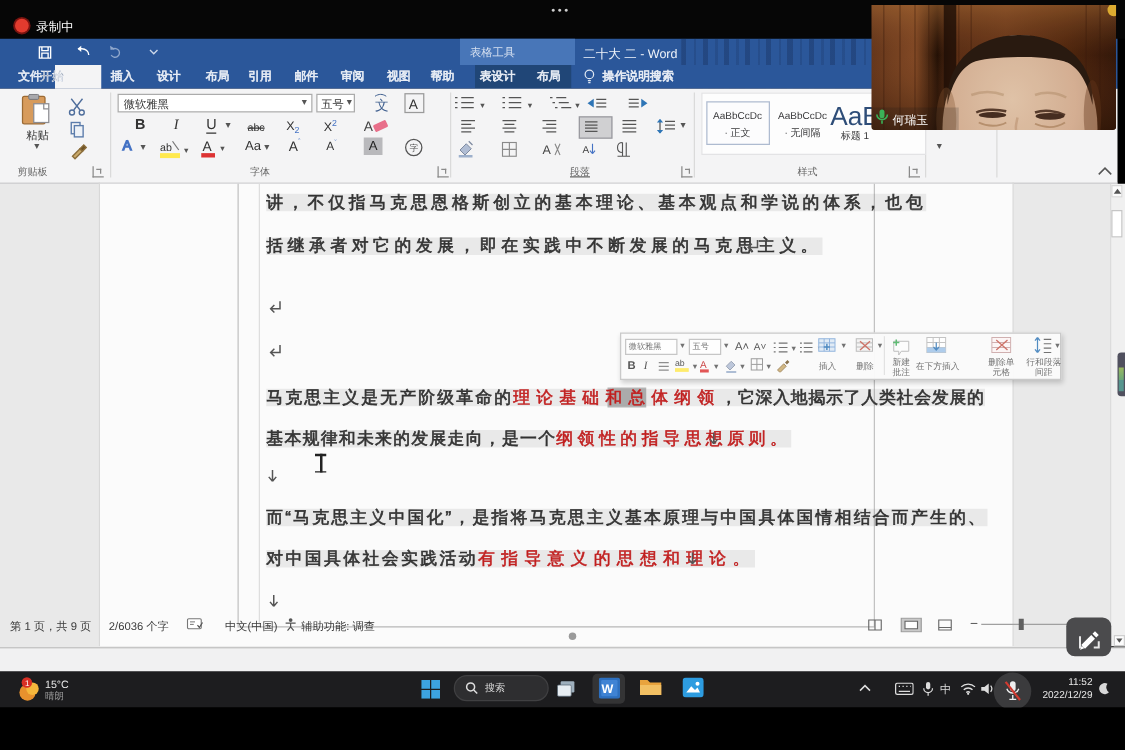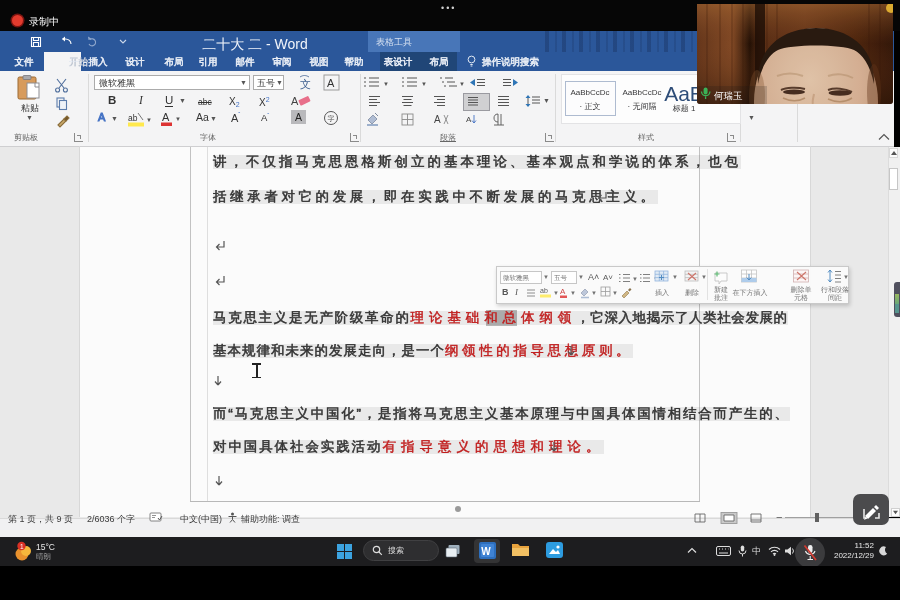--- a/index.html
+++ b/index.html
@@ -29,27 +29,27 @@
 <path d="M1.5 2.5h9v9h-9z M3.5 2.5v3h5v-3 M3.5 11.5v-4h5v4"></path>
 <path d="M41 9c0-3-2.5-5-5.5-5h-3" stroke="#fff"></path>
         <path d="M35 1.5 32 4 35 6.5" fill="#fff" stroke="none"></path>
 <g stroke="#8fa7cc">
           <path d="M60 4.5a3.5 3.5 0 1 1-1 4.5"></path>
           <path d="M58 1.5 58.5 5 62 4" fill="#8fa7cc" stroke="none"></path>
         </g>
 <path d="M90 5l3 3 3-3" stroke="#cdd8ea"></path>
 </g>
     </svg>
-<div class="abs w" style="left:0;top:36px;width:510px;text-align:center;font-size:14px;color:#f0f4fa;">二十大  二  -  Word</div>
+<div class="abs w" style="left:0;top:36px;width:510px;text-align:right;font-size:10px;color:#f0f4fa;padding-left:32px;">二十大  二  -  Word</div>
 
 <div class="abs" style="left:0;top:52px;width:894px;height:19px;background:#2b579a;"></div>
 <div class="abs" style="left:380px;top:52px;width:77px;height:19px;background:#204677;"></div>
 <div class="tab" style="left:10px;width:28px;text-align:center;">文件</div>
 <div class="abs" style="left:44px;top:52px;width:37px;height:19px;background:#f4f4f5;"></div>
-<div class="tab" style="left:60px;width:37px;color:#2b3a55;text-align:center;">开始</div>
+<div class="tab" style="left:32px;width:37px;color:#2b3a55;text-align:left;">开始</div>
 <div class="tab" style="left:84px;width:28px;text-align:center;">插入</div>
 <div class="tab" style="left:121px;width:28px;text-align:center;">设计</div>
 <div class="tab" style="left:160px;width:28px;text-align:center;">布局</div>
 <div class="tab" style="left:194px;width:28px;text-align:center;">引用</div>
 <div class="tab" style="left:231px;width:28px;text-align:center;">邮件</div>
 <div class="tab" style="left:268px;width:28px;text-align:center;">审阅</div>
 <div class="tab" style="left:305px;width:28px;text-align:center;">视图</div>
 <div class="tab" style="left:340px;width:28px;text-align:center;">帮助</div>
 <div class="tab" style="left:377px;width:42px;text-align:center;">表设计</div>
 <div class="tab" style="left:425px;width:28px;text-align:center;">布局</div>
@@ -192,21 +192,21 @@
             <rect x="36" y="2" width="11" height="11"></rect>
             <path d="M36 7.5h11 M41.5 2v11"></path>
           </g>
 <text x="68" y="11" font-size="10" fill="#444">A</text>
           <path d="M78 3l4 9 M82 3l-4 9" stroke="#888" stroke-width=".9"></path>
 <text x="100" y="10" font-size="8" fill="#444">A</text>
           <path d="M108 3v8 M108 11l-2-2.5 M108 11l2-2.5" stroke="#4472c4" stroke-width=".9" fill="none"></path>
 <path d="M132 2c-3 0-4 2-4 4s1 4 4 4 M132 2v11 M135 2v11 M128 13h10" stroke="#555" stroke-width=".9" fill="none"></path>
 </g>
       </svg>
-<div class="glabel" style="left:440px;top:132px;text-decoration:underline;">段落</div>
+<div class="glabel" style="left:456px;top:132px;text-decoration:underline;">段落</div>
 <div class="dlg" style="left:545px;top:133px;"></div>
 
 <div class="abs" style="left:561px;top:74px;width:178px;height:48px;background:#fdfdfd;border:1px solid #e3e3e5;"></div>
 <div class="abs" style="left:565px;top:81px;width:49px;height:33px;background:#fcfcfd;border:1px solid #aebbd0;"></div>
 <div class="abs" style="left:567px;top:88px;width:46px;text-align:center;font-size:8px;color:#38383a;">AaBbCcDc</div>
 <div class="abs" style="left:567px;top:101px;width:46px;text-align:center;font-size:8px;color:#38383a;">· 正文</div>
 <div class="abs" style="left:619px;top:88px;width:46px;text-align:center;font-size:8px;color:#38383a;">AaBbCcDc</div>
 <div class="abs" style="left:619px;top:101px;width:46px;text-align:center;font-size:8px;color:#38383a;">· 无间隔</div>
 <div class="abs" style="left:664px;top:82px;width:40px;text-align:center;font-size:21px;color:#2e4d78;">AaB</div>
 <div class="abs" style="left:664px;top:103px;width:40px;text-align:center;font-size:8px;color:#38383a;">标题 1</div>
@@ -387,21 +387,21 @@
           <path d="M4 1v12 M4 1L2 3.5 M4 1l2 2.5 M4 13l-2-2.5 M4 13l2-2.5" stroke="#2e75b6" stroke-width="1" fill="none"></path>
           <path d="M9 2.5h6 M9 6h6 M9 9.5h6 M9 13h6" stroke="#555" stroke-width=".9"></path>
         </svg>
 <div class="abs" style="left:347px;top:8px;font-size:6px;">▼</div>
 <div class="abs" style="left:322px;top:19px;width:34px;text-align:center;font-size:7px;">行和段落</div>
 <div class="abs" style="left:322px;top:27px;width:34px;text-align:center;font-size:7px;">间距</div>
 </div>
 </div>
 
 <div class="abs" style="left:0;top:518px;width:900px;height:19px;background:#f1f1f2;border-top:1px solid #d9d9d9;"></div>
-<div id="statusbar" style="position:absolute;left:0;top:508px;width:896px;height:19px;font-size:9px;color:#3c3c3c;">
+<div id="statusbar" style="position:absolute;left:0;top:490px;width:896px;height:19px;font-size:9px;color:#3c3c3c;">
 <div class="abs" style="left:8px;top:5px;">第 1 页，共 9 页</div>
 <div class="abs" style="left:87px;top:5px;">2/6036 个字</div>
 <svg class="abs" style="left:149px;top:4px;" width="14" height="11" viewBox="0 0 14 11">
         <rect x="1" y="1" width="11" height="8" rx="1" fill="#fff" stroke="#777" stroke-width=".9"></rect>
         <path d="M3 3.5h4 M3 5.5h3" stroke="#777" stroke-width=".8"></path>
         <path d="M9 6l1.5 2L13 4" stroke="#555" stroke-width="1" fill="none"></path>
       </svg>
 <div class="abs" style="left:180px;top:5px;">中文(中国)</div>
 <svg class="abs" style="left:227px;top:4px;" width="11" height="11" viewBox="0 0 11 11">
         <circle cx="5.5" cy="2" r="1.5" fill="#555"></circle>

